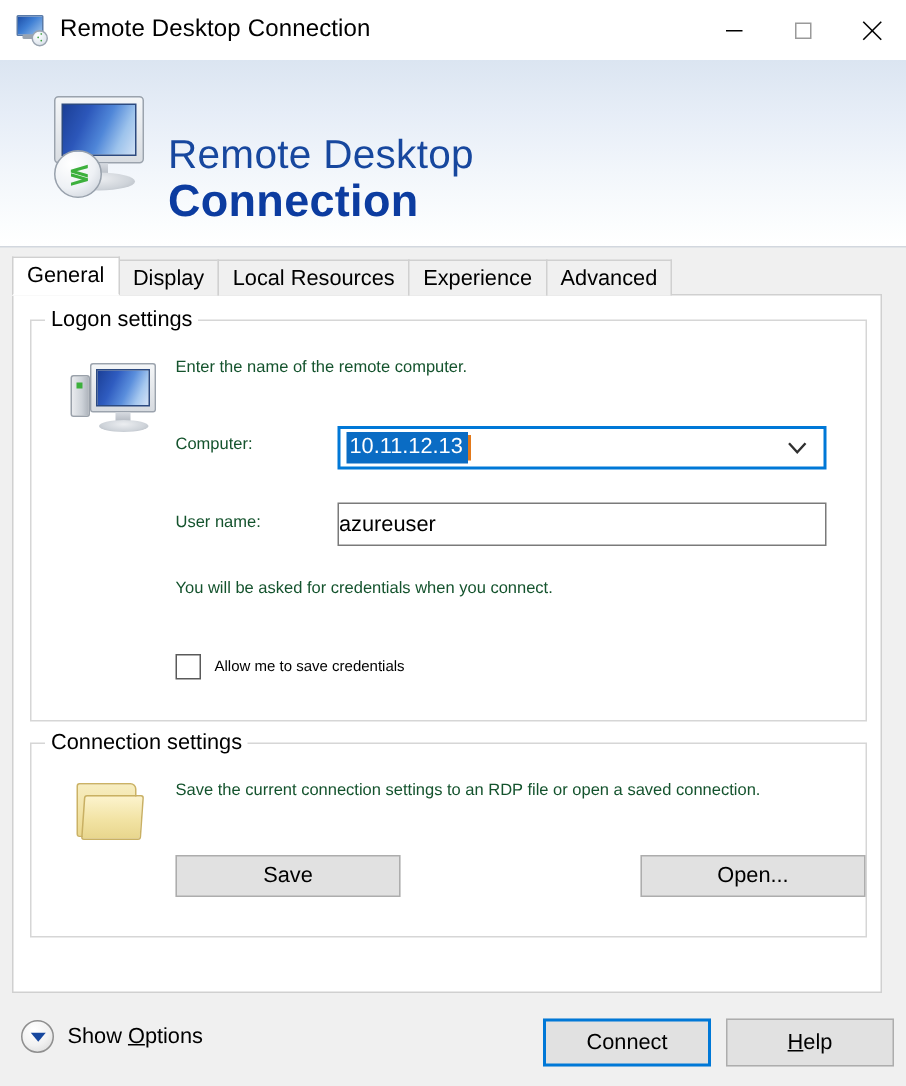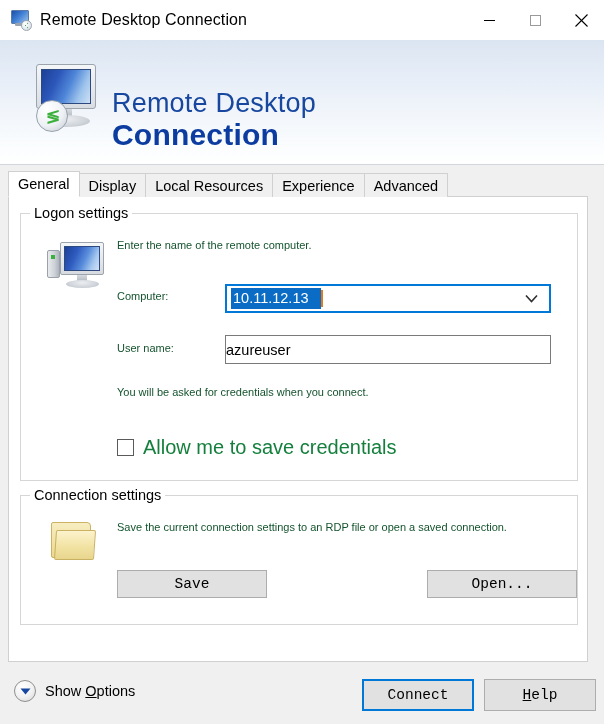--- a/index.html
+++ b/index.html
@@ -307,21 +307,21 @@
     border: 2px solid #0078d7;
     box-sizing: border-box;
     display: flex;
     align-items: center;
   }
   .combo-value {
     margin-left: 4px;
     background: #0a6cc4;
     color: #ffffff;
     font-size: 14.5px;
-    padding: 1px 12px 1px 2px;
+    padding: 1px 3px 1px 2px;
     line-height: 1.25;
   }
   .combo-caret {
     width: 2px;
     height: 17px;
     background: #e2791b;
     margin-left: 0px;
   }
   .combo-arrow {
     margin-left: auto;
@@ -350,31 +350,31 @@
     align-items: center;
   }
   .checkbox-box {
     width: 17px; height: 17px;
     background: #ffffff;
     border: 1px solid #5a5a5a;
     box-sizing: border-box;
     margin-right: 9px;
     flex: 0 0 auto;
   }
-  .checkrow-label { font-size: 20px; color: #15803d; }
+  .checkrow-label { font-size: 10px; color: #000000; }
 
   
   .btn {
     background: #e1e1e1;
     border: 1px solid #adadad;
     box-sizing: border-box;
     display: flex; align-items: center; justify-content: center;
     font-size: 14.5px;
     color: #000;
-    font-family: Liberation Mono, monospace;
+    font-family: Liberation Sans, sans-serif;
   }
   .btn.group-btn {
     position: absolute;
     top: 74px;
     width: 150px; height: 28px;
   }
   #save-button    { left: 96px; }
   #saveas-button  { left: 251px; }
   #open-button    { left: 406px; }
 

